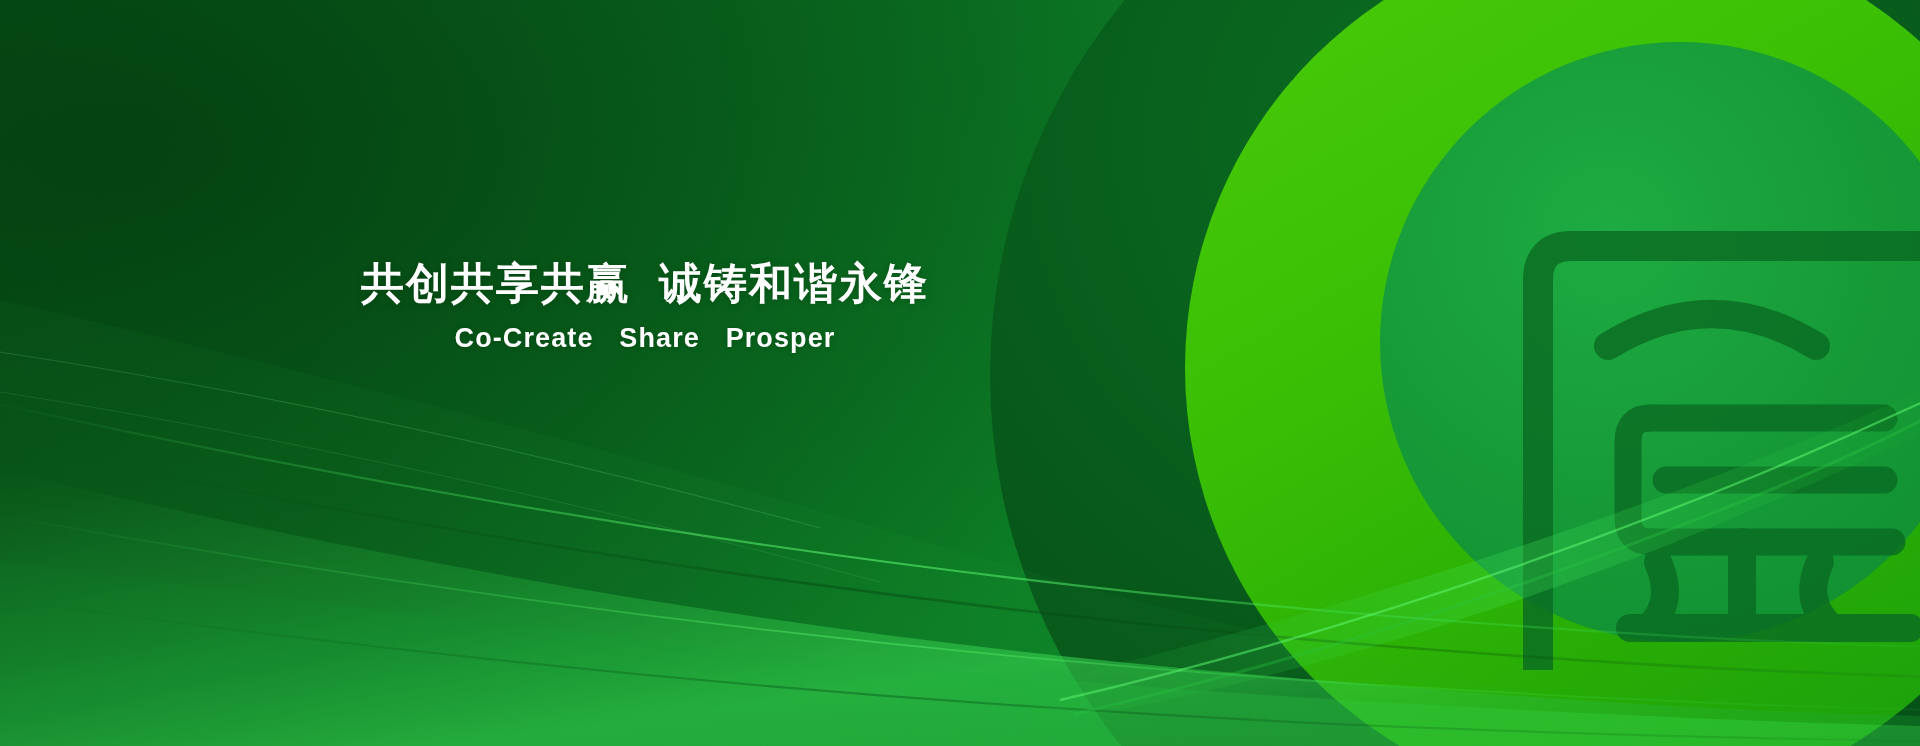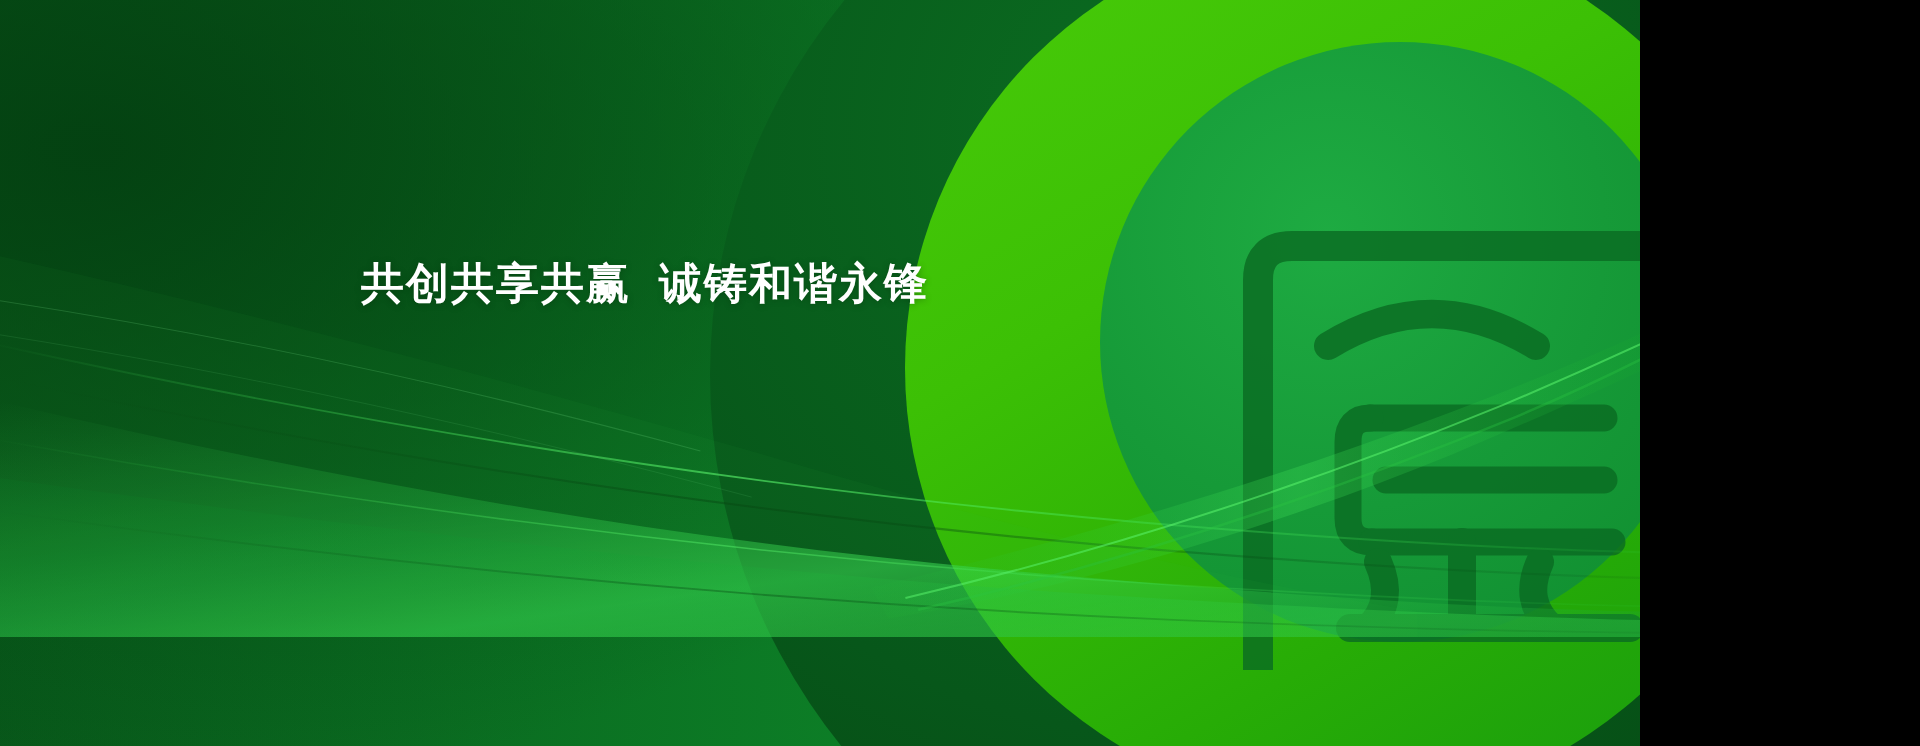--- a/index.html
+++ b/index.html
@@ -2,21 +2,21 @@
 <html><head>
 <meta charset="utf-8">
 <style>
   html, body {
     margin: 0;
     padding: 0;
     background: #000;
   }
   #banner {
     position: relative;
-    width: 1640px;
+    width: 1920px;
     height: 746px;
     overflow: hidden;
     font-family: "Liberation Sans", "DejaVu Sans", sans-serif;
     background: #0a5e1f;
   }
 
   
   .bg-base {
     position: absolute;
     inset: 0;
@@ -182,15 +182,16 @@
     <path d="M1060,700 C 1300,644 1540,564 1760,474 C 1850,436 1910,408 1940,394" fill="none" stroke="#5bf56d" stroke-width="2.4" opacity=".55"></path>
     <path d="M1075,714 C 1315,658 1555,578 1775,488 C 1860,452 1915,424 1942,410" fill="none" stroke="#2cc742" stroke-width="3" opacity=".35"></path>
 
     <path d="M0,300 C 300,368 620,452 920,540 C 1180,616 1420,676 1660,716 L1660,746 L0,746 Z" fill="#2bbf40" opacity=".06"></path>
     <path d="M0,352 C 260,392 540,452 820,528" fill="none" stroke="#8df29a" stroke-width="1.2" opacity=".18"></path>
     <path d="M0,392 C 280,436 580,502 880,582" fill="none" stroke="#8df29a" stroke-width="1" opacity=".12"></path>
   </svg>
 
   <div class="headline">
     <h1 class="title-cn">共创共享共赢  诚铸和谐永锋</h1>
+    <p class="title-en">Co-Create   Share   Prosper</p>
   </div>
 
 </div>
 
 </body></html>

